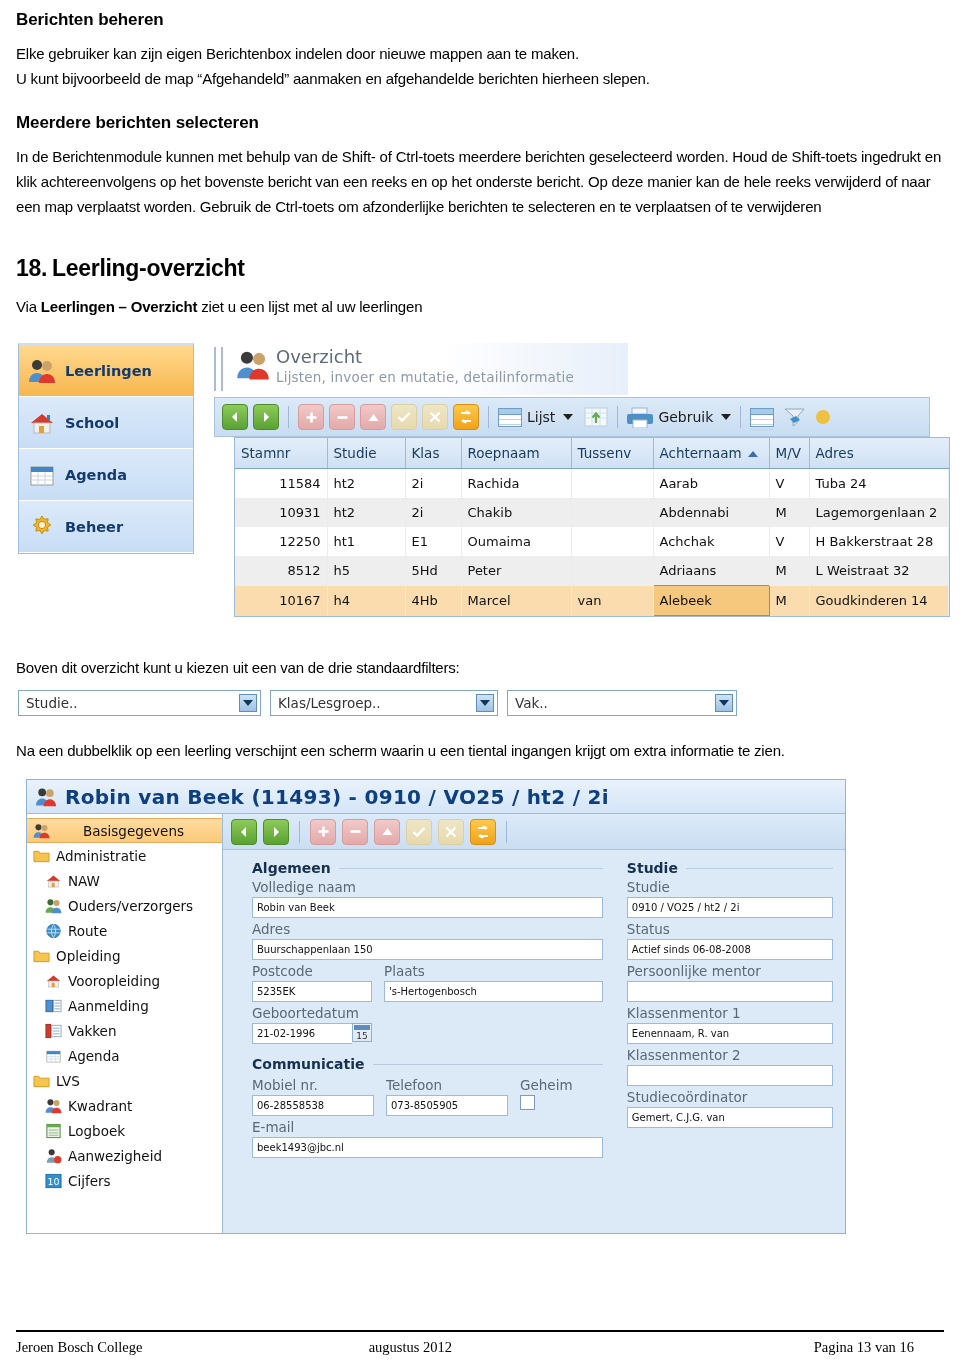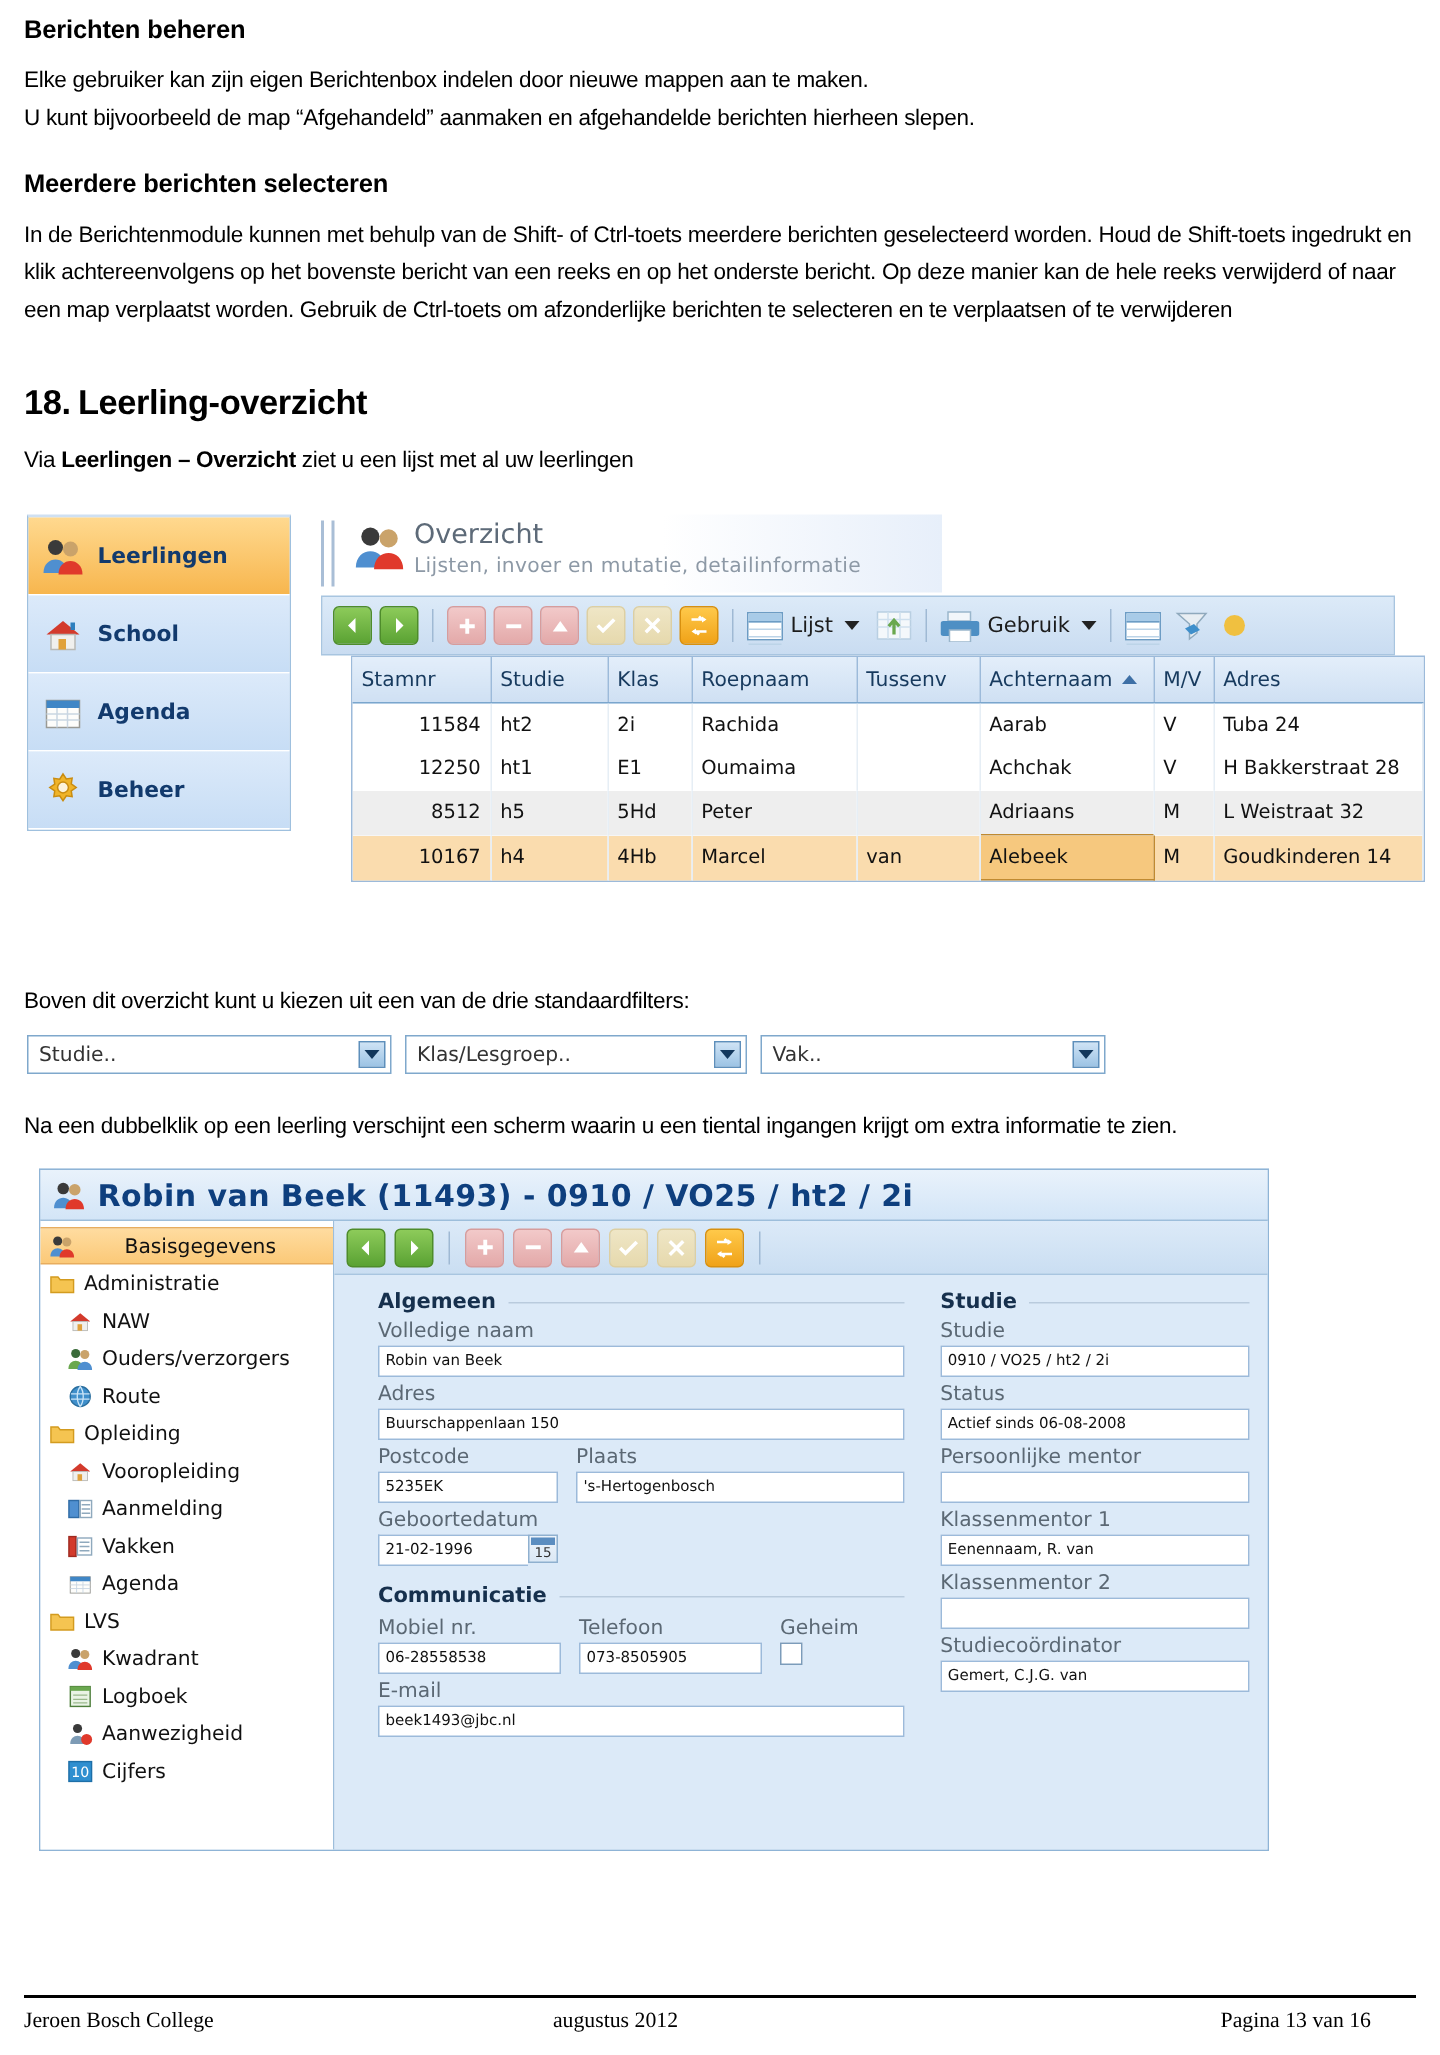--- a/index.html
+++ b/index.html
@@ -334,20 +334,30 @@
             <tr>
               <td class="num">11584</td>
               <td>ht2</td>
               <td>2i</td>
               <td>Rachida</td>
               <td></td>
               <td>Aarab</td>
               <td>V</td>
               <td>Tuba 24</td>
             </tr>
+            <tr class="alt">
+              <td class="num">10931</td>
+              <td>ht2</td>
+              <td>2i</td>
+              <td>Chakib</td>
+              <td></td>
+              <td>Abdennabi</td>
+              <td>M</td>
+              <td>Lagemorgenlaan 2</td>
+            </tr>
             <tr>
               <td class="num">12250</td>
               <td>ht1</td>
               <td>E1</td>
               <td>Oumaima</td>
               <td></td>
               <td>Achchak</td>
               <td>V</td>
               <td>H Bakkerstraat 28</td>
             </tr>

